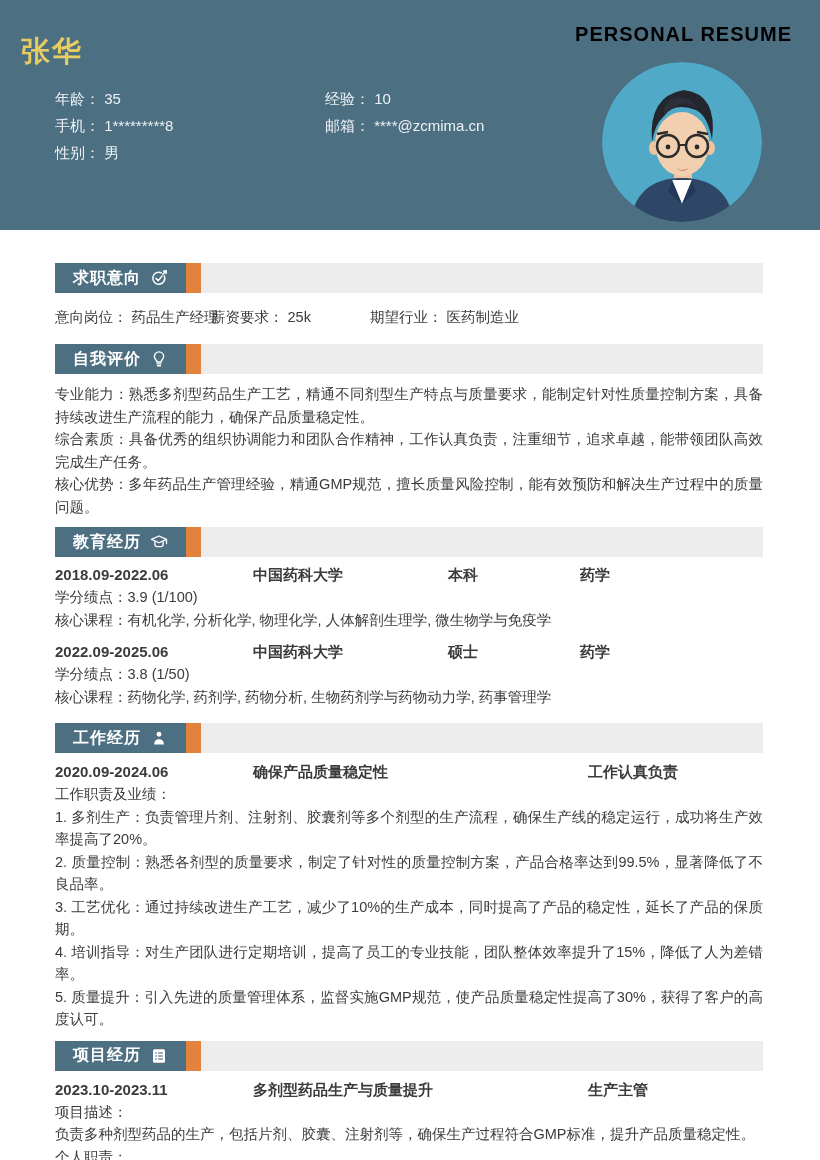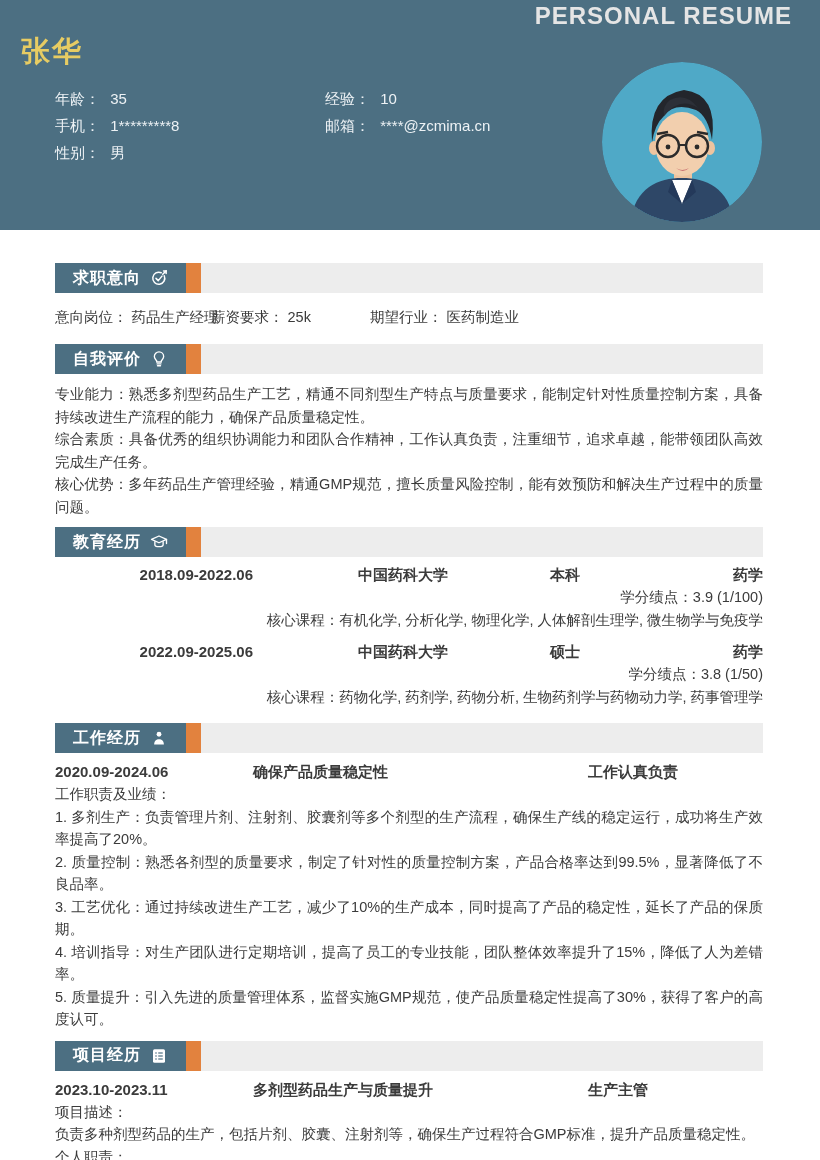--- a/index.html
+++ b/index.html
@@ -5,27 +5,27 @@
   * { margin:0; padding:0; box-sizing:border-box; }
   html,body { background:#ffffff; }
   .page {
     width:820px; height:1160px; position:relative; overflow:hidden;
     background:#ffffff; font-family:"Liberation Sans", sans-serif;
     color:#3b3b3b; margin:0 auto;
   }
   
   .header { height:230px; background:#4c6f82; position:relative; }
   .name { position:absolute; left:21px; top:32px; font-size:29px; font-weight:bold; color:#e7cc63; letter-spacing:2px; }
-  .resume-title { position:absolute; right:28px; top:2px; font-size:24px; font-weight:bold; color:#e5e5e5; letter-spacing:1px; }
+  .resume-title { position:absolute; right:28px; top:23px; font-size:20px; font-weight:bold; color:#000000; letter-spacing:1px; }
   .info-col { position:absolute; top:90px; font-size:15px; color:#edf2f5; }
   .info-col.left { left:55px; }
   .info-col.right { left:325px; }
   .info-row { height:27px; line-height:18px; white-space:nowrap; }
   .info-label { display:inline-block; }
-  .info-value { display:inline-block; margin-left:6px; }
+  .info-value { display:inline-block; }
   .avatar { position:absolute; left:602px; top:62px; width:160px; height:160px; border-radius:50%; overflow:hidden; }
   
   .sec-head { display:flex; height:30px; margin-left:55px; margin-right:57px; }
   .sec-box { width:131px; height:30px; background:#4c6f82; color:#ffffff; display:flex; align-items:center; justify-content:space-between; padding:0 18px 0 18px; font-size:16px; font-weight:bold; letter-spacing:1px; }
   .sec-accent { width:15px; height:30px; background:#e2823e; }
   .sec-rest { flex:1; height:30px; background:#ededed; }
   .sec-icon { width:18px; height:18px; display:block; }
   
   .block { margin-left:55px; margin-right:57px; font-size:14.5px; line-height:22.5px; }
   .just { text-align:justify; }
@@ -34,21 +34,21 @@
   .intent-item.w1 { width:152px; }
   .intent-item.w2 { width:155px; }
   .pair-label { display:inline-block; }
   .pair-value { display:inline-block; margin-left:4px; }
   .mt-intent { margin-top:33px; }
   .mt-self  { margin-top:16px; }
   .mt-edu   { margin-top:9px; }
   .mt-work  { margin-top:15px; }
   .mt-proj  { margin-top:10px; }
   .para-blk { margin-top:9px; }
-  .entry { margin-top:7px;text-align:right; }
+  .entry { margin-top:7px; }
   .entry + .entry { margin-top:10px; }
   .edu-row { display:grid; grid-template-columns:198px 195px 132px 1fr; font-size:15px; font-weight:bold; height:22px; align-items:center; }
   .work-row, .proj-row { display:grid; grid-template-columns:198px 335px 1fr; font-size:15px; font-weight:bold; height:22px; align-items:center; margin-top:8px; }
   .line { min-height:22.5px; }
 </style>
 </head>
 <body>
 
 <div class="page">
 

